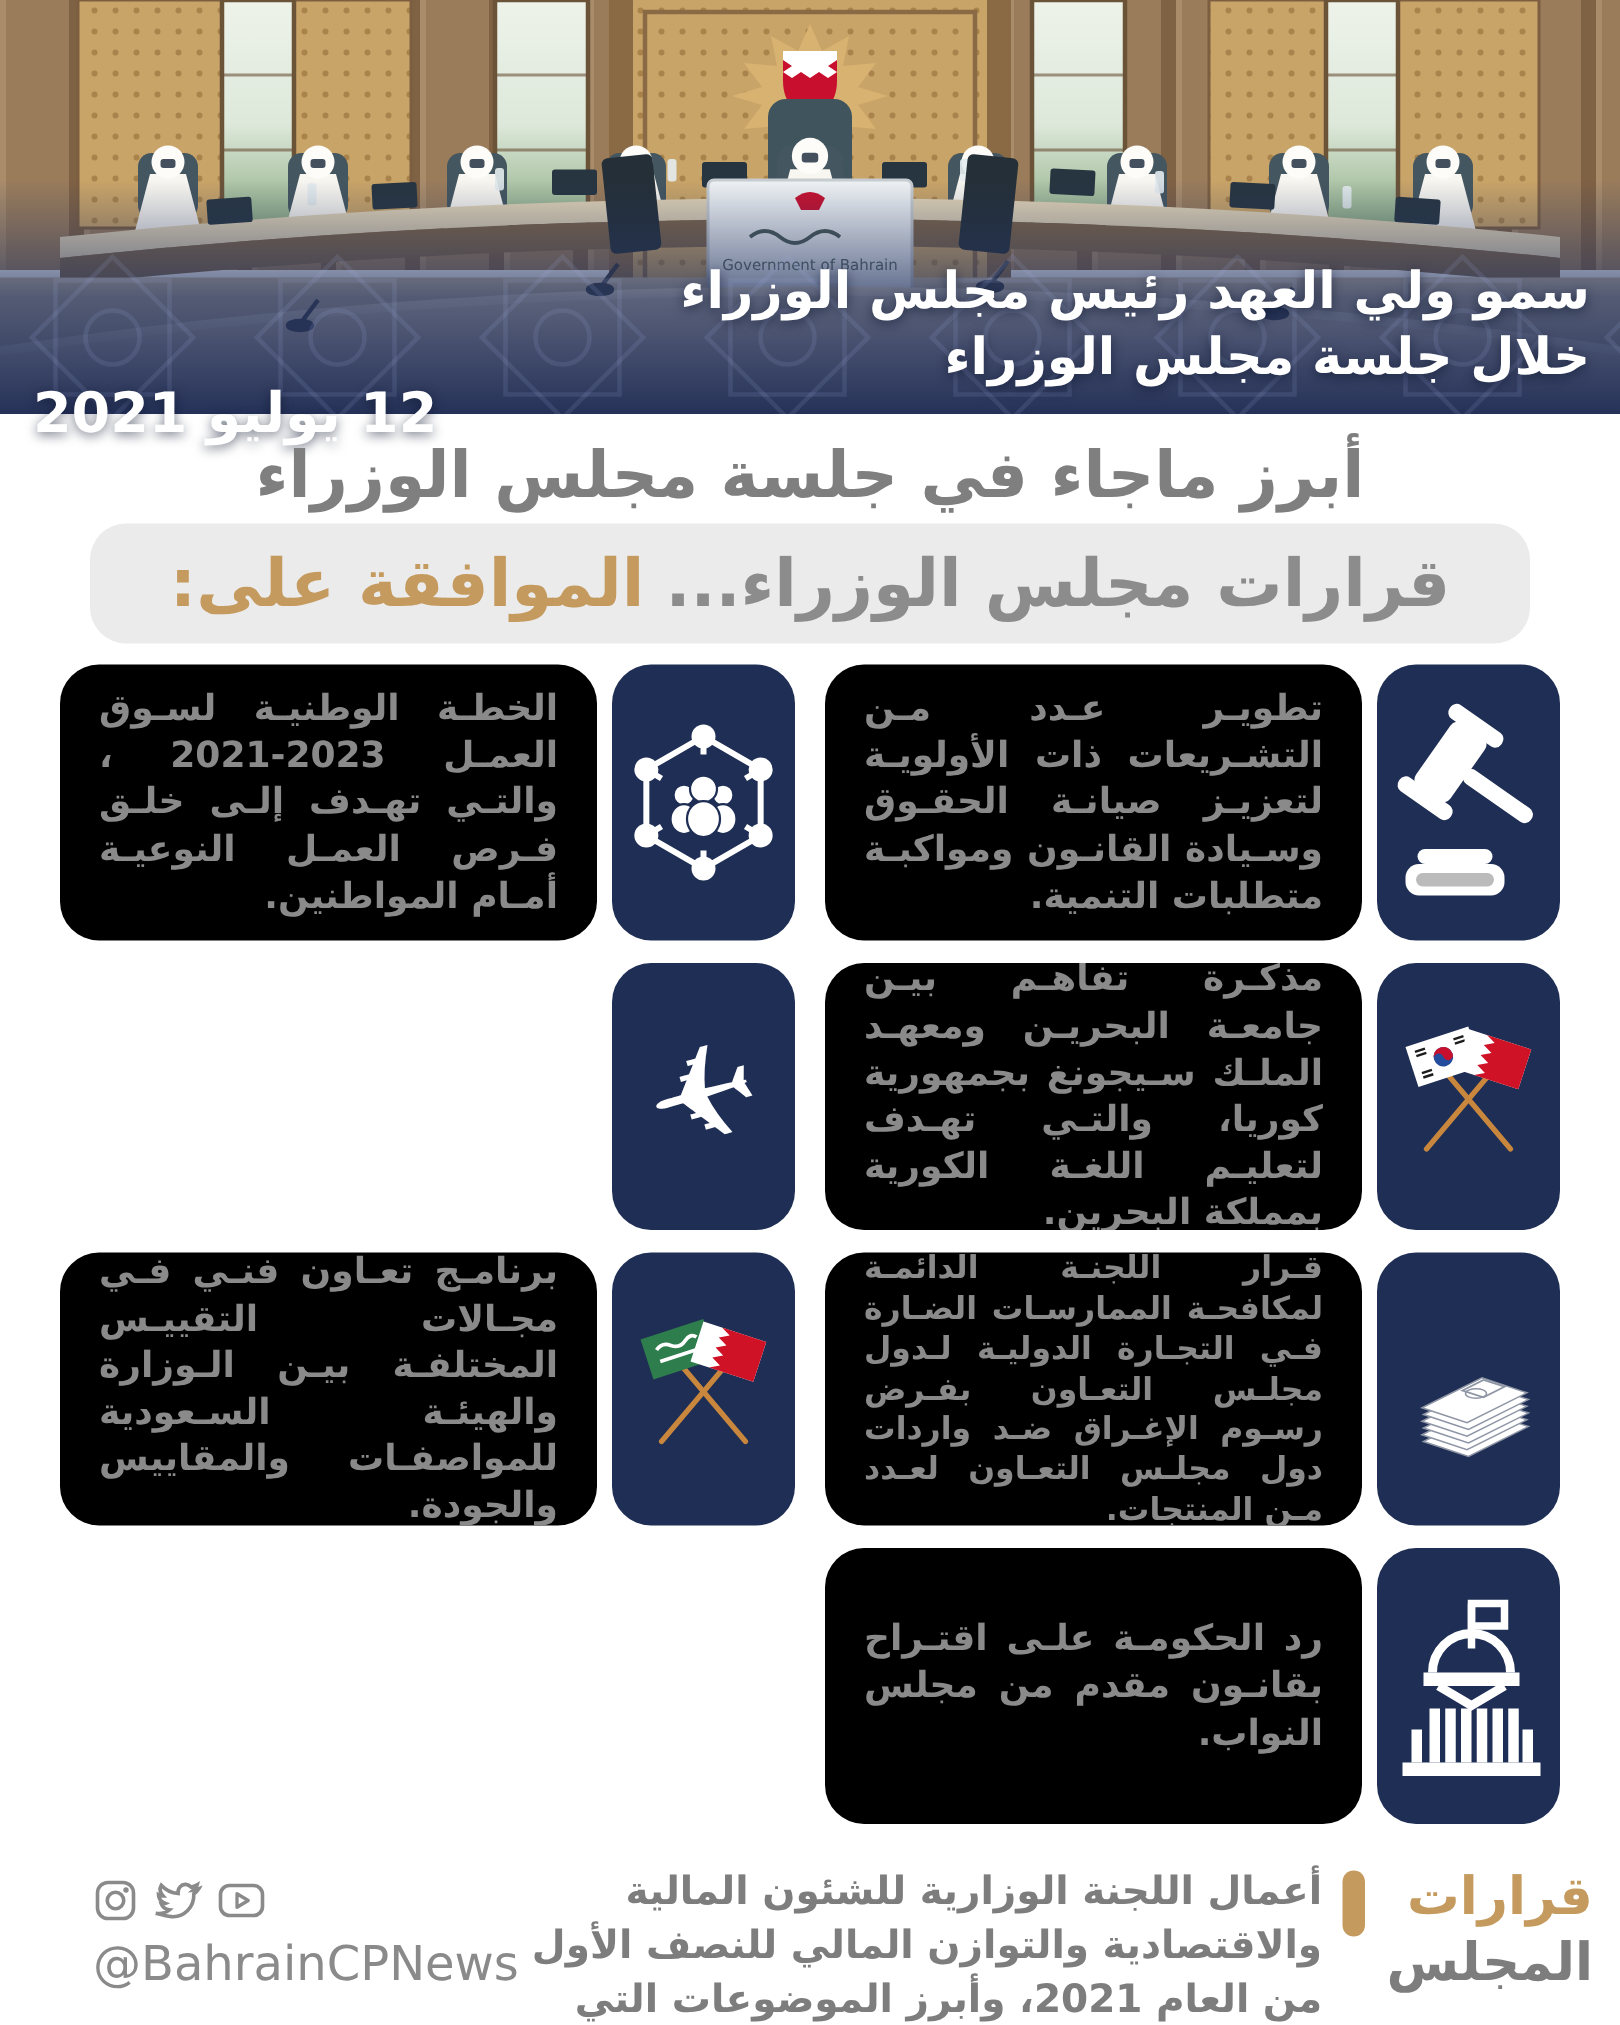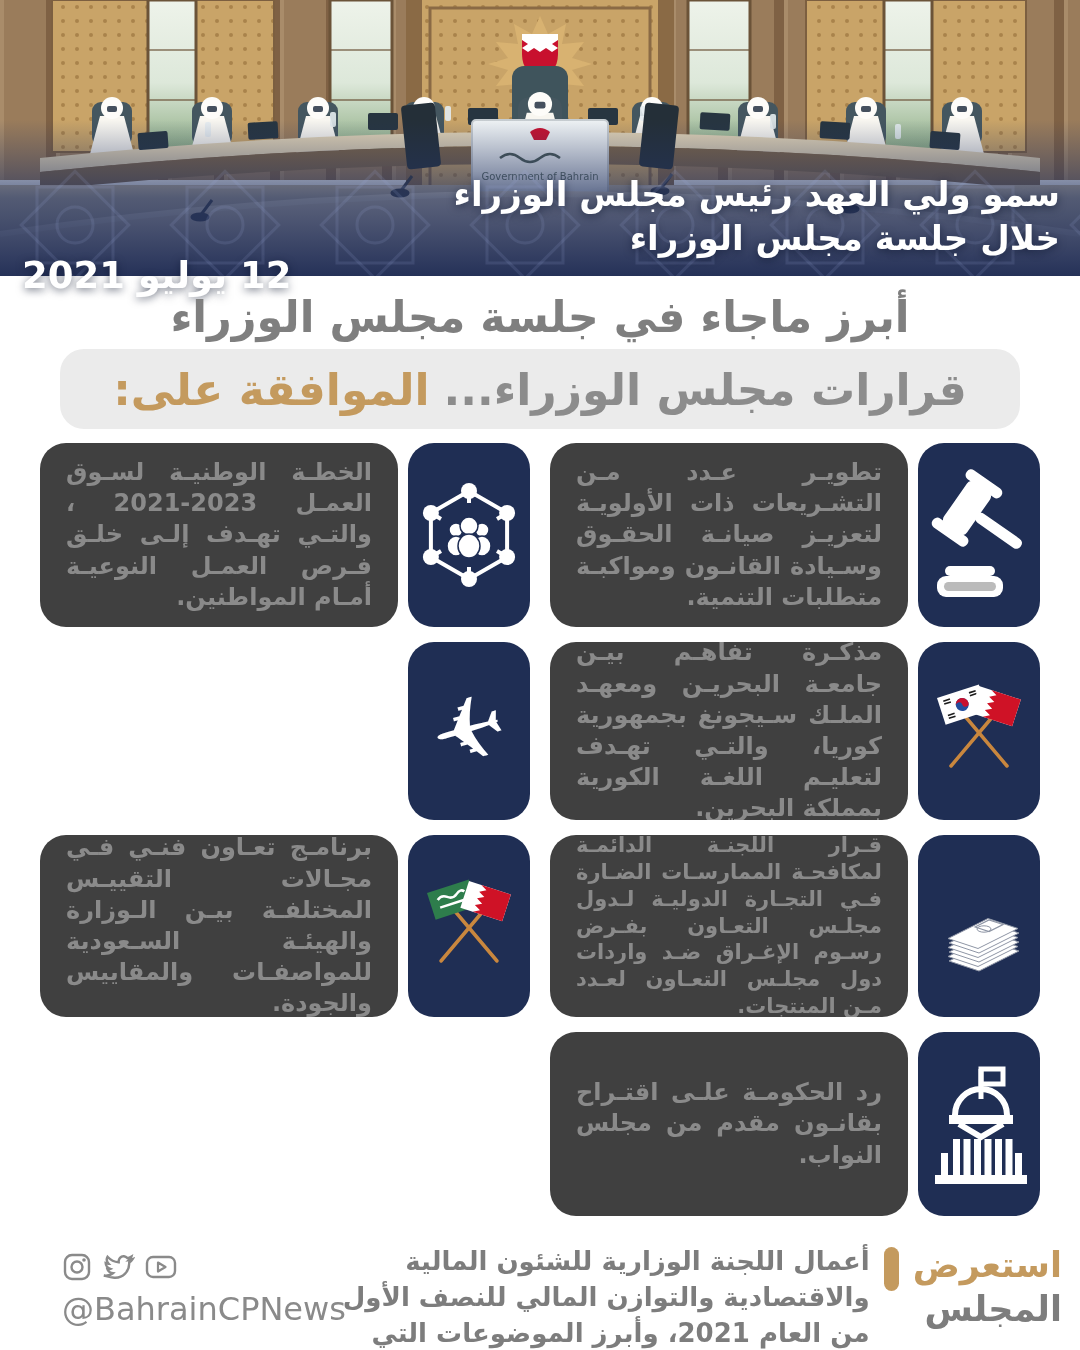--- a/index.html
+++ b/index.html
@@ -42,21 +42,21 @@
     display:flex;gap:20px;direction:rtl;
   }
   .col{display:flex;flex-direction:column;gap:15px;width:490px;}
   .card{display:flex;gap:10px;direction:rtl;}
   .card.h1{height:184px}.card.h2{height:178px}.card.h3{height:182px}.card.h4{height:184px}
   .icon-block{
     width:122px;flex:0 0 122px;background:#1f2e54;border-radius:26px;
     display:flex;align-items:center;justify-content:center;overflow:hidden;
   }
   .text-box{
-    flex:1;background:#404040;border-radius:26px;
+    flex:1;background:#000000;border-radius:26px;
     display:flex;align-items:center;padding:10px 26px;overflow:hidden;
   }
   .text-box p{
     margin:0;width:100%;
     font-size:24px;font-weight:bold;color:#8a8a8a;line-height:1.3;
     text-align:justify;text-align-last:right;
   }
   .card.dense .text-box p{font-size:21px;line-height:1.28;}
   .plane-char{
     font-size:88px;color:#fff;line-height:1;
@@ -406,21 +406,21 @@
       <div class="text-box">
         <p>برنامـج تعـاون فنـي فـي مجـالات التقييـس المختلفـة بيـن الـوزارة والهيئـة السـعودية للمواصفـات والمقاييس والجودة.</p>
       </div>
     </div>
 
   </div>
 </div>
 
 <div class="footer">
   <div class="footer-heading">
-    <span class="gold">استعرض</span>
+    <span class="gold">قرارات</span>
     <span class="gray">المجلس</span>
   </div>
   <div class="footer-pill"></div>
   <p class="footer-body">أعمال اللجنة الوزارية للشئون المالية والاقتصادية والتوازن المالي للنصف الأول من العام 2021، وأبرز الموضوعات التي ناقشتها ضمن محاور عملها.</p>
 </div>
 
 <div class="social">
   <div class="social-icons">
     <svg width="30" height="30" viewBox="0 0 30 30">
       <rect x="3" y="3" width="24" height="24" rx="7" fill="none" stroke="#8a8a8a" stroke-width="2.4"></rect>

